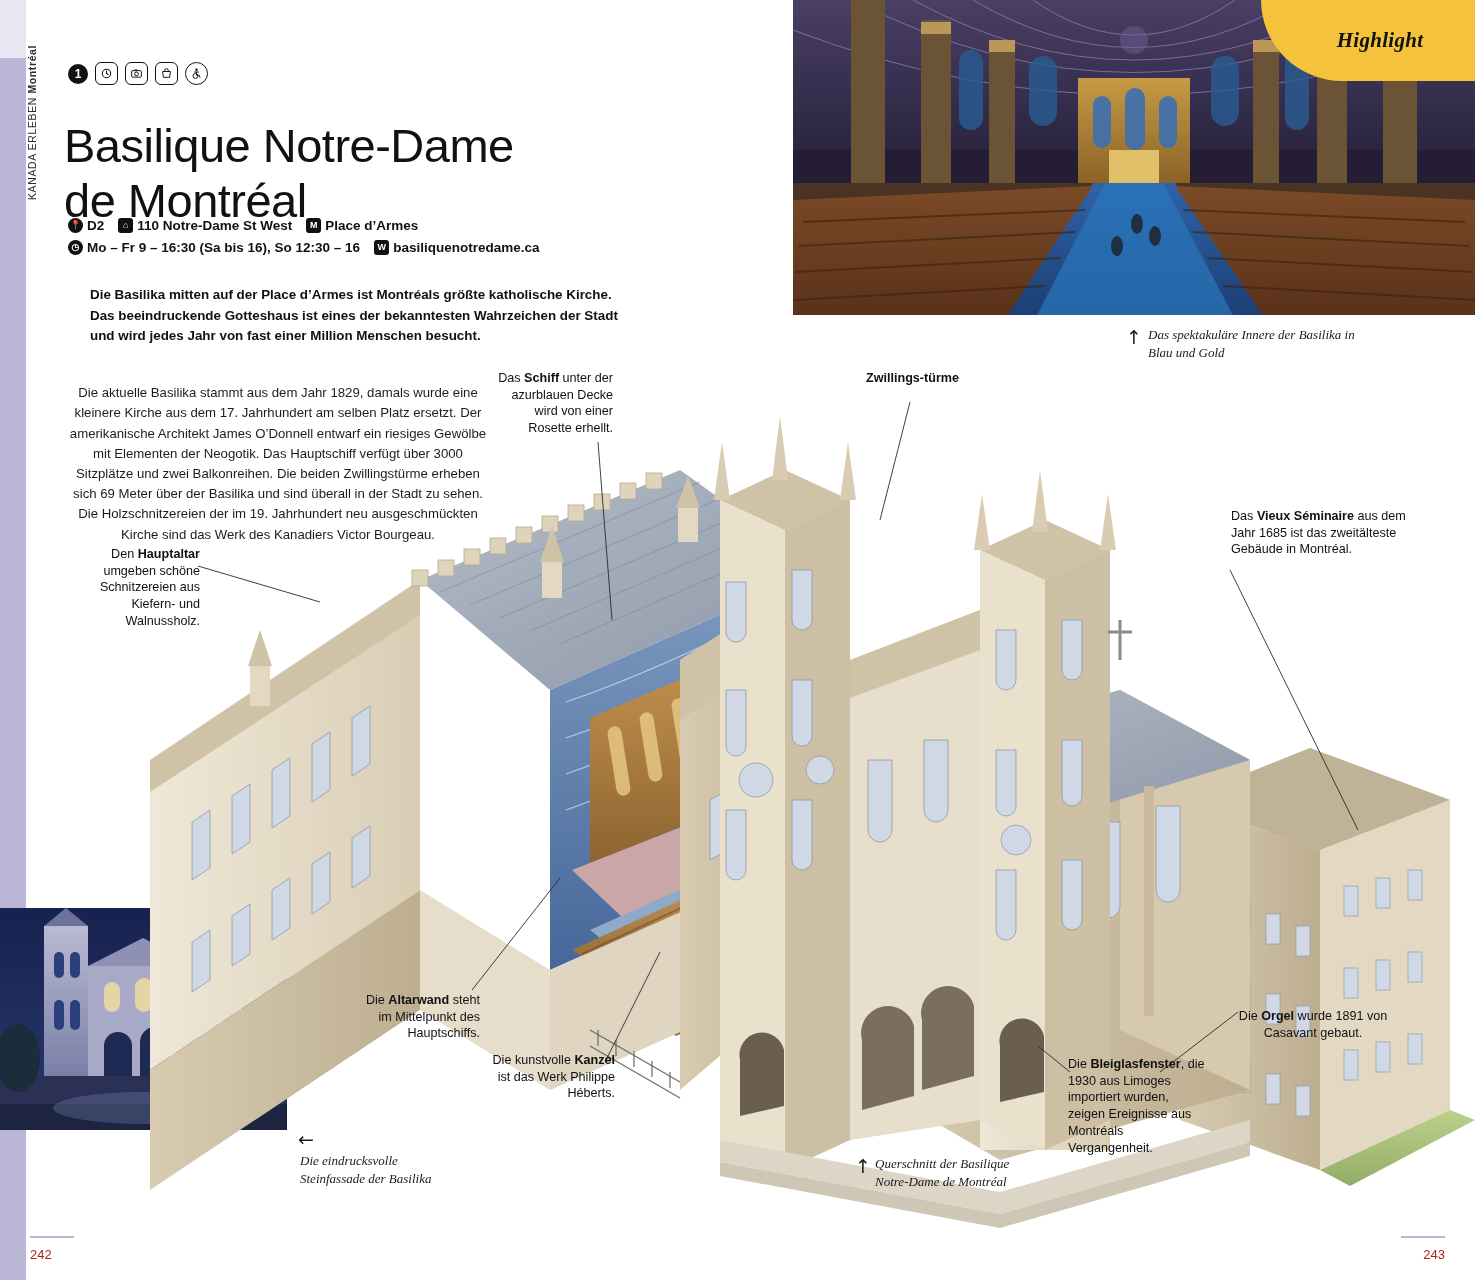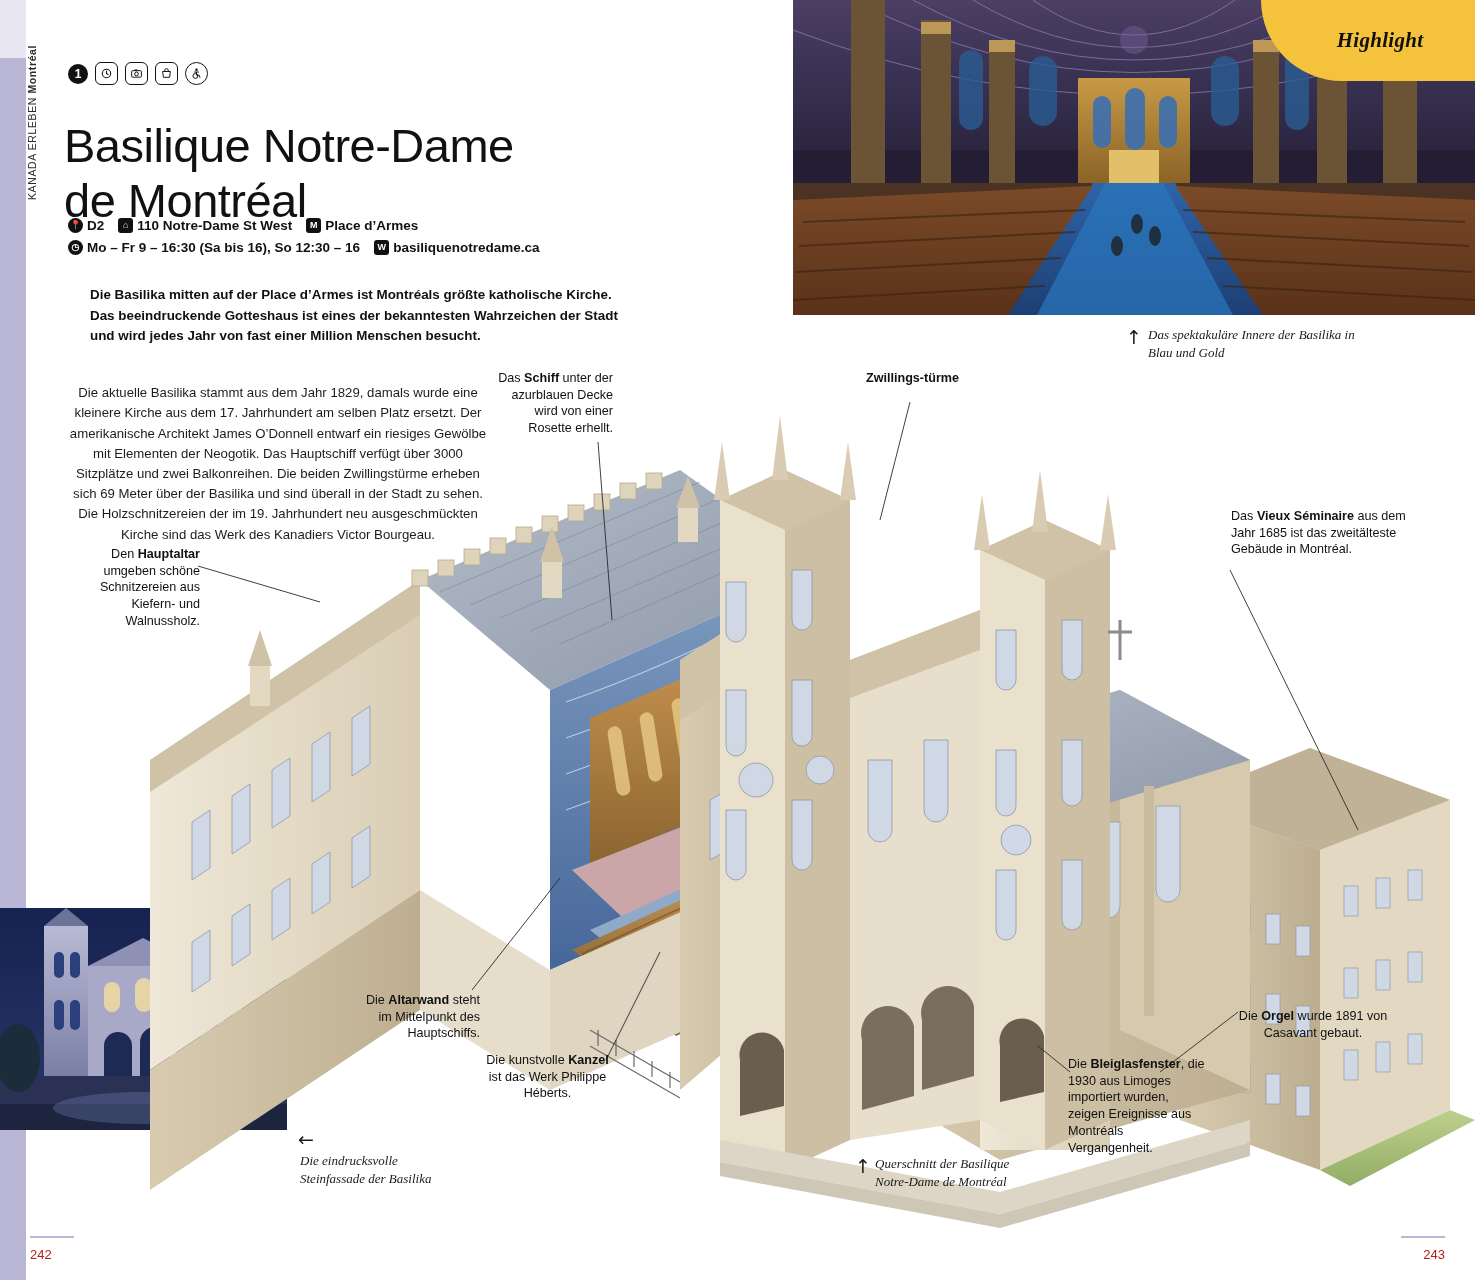--- a/index.html
+++ b/index.html
@@ -771,21 +771,21 @@
 </div>
 
 <div class="anno" style="left:1231px; top:508px; width:175px;">
   <span>Das </span><b>Vieux Séminaire</b><span> aus dem Jahr 1685 ist das zweitälteste Gebäude in Montréal.</span>
 </div>
 
 <div class="anno" style="left:350px; top:992px; width:130px; text-align:right;">
   <span>Die </span><b>Altarwand</b><span> steht im Mittelpunkt des Hauptschiffs.</span>
 </div>
 
-<div class="anno" style="left:480px; top:1052px; width:135px; text-align:center;">
+<div class="anno" style="left:480px; top:1052px; width:135px; text-align:right;">
   <span>Die kunstvolle </span><b>Kanzel</b><span> ist das Werk Philippe Héberts.</span>
 </div>
 
 <div class="anno" style="left:1233px; top:1008px; width:160px;text-align:center;">
   <span>Die </span><b>Orgel</b><span> wurde 1891 von Casavant gebaut.</span>
 </div>
 
 <div class="anno" style="left:1068px; top:1056px; width:140px;">
   <span>Die </span><b>Bleiglasfenster</b><span>, die 1930 aus Limoges importiert wurden, zeigen Ereignisse aus Montréals Vergangenheit.</span>
 </div>

